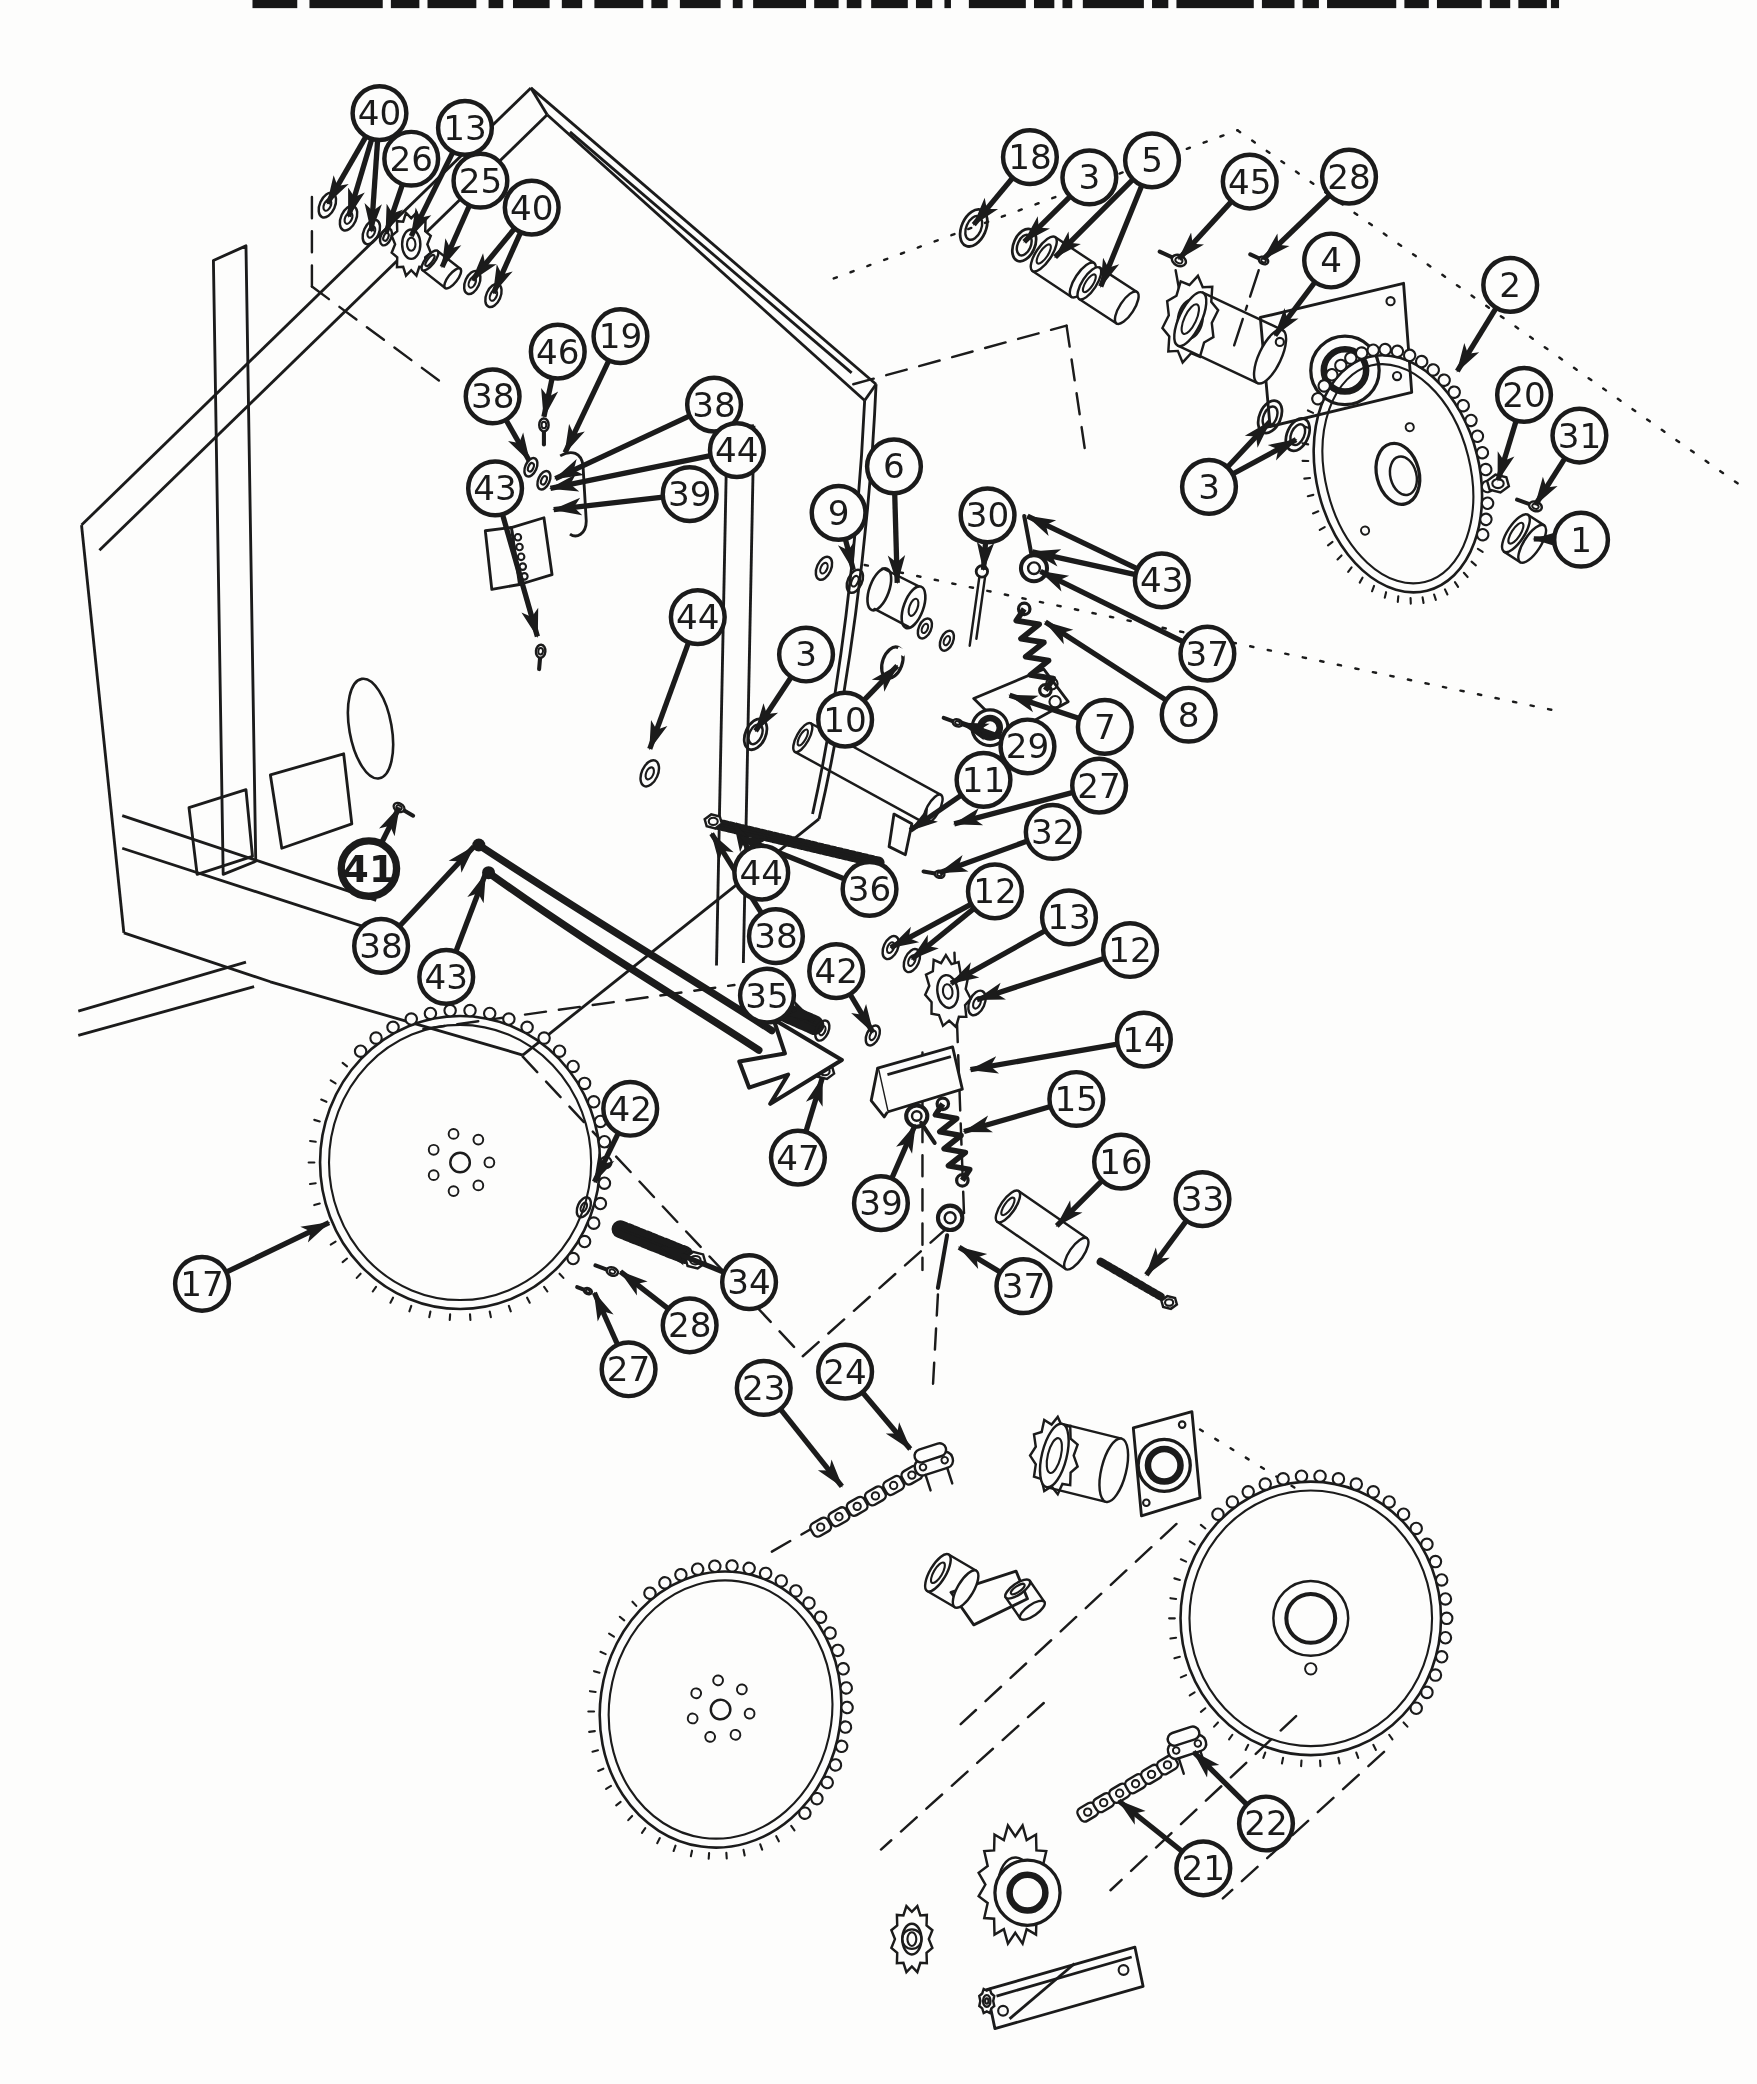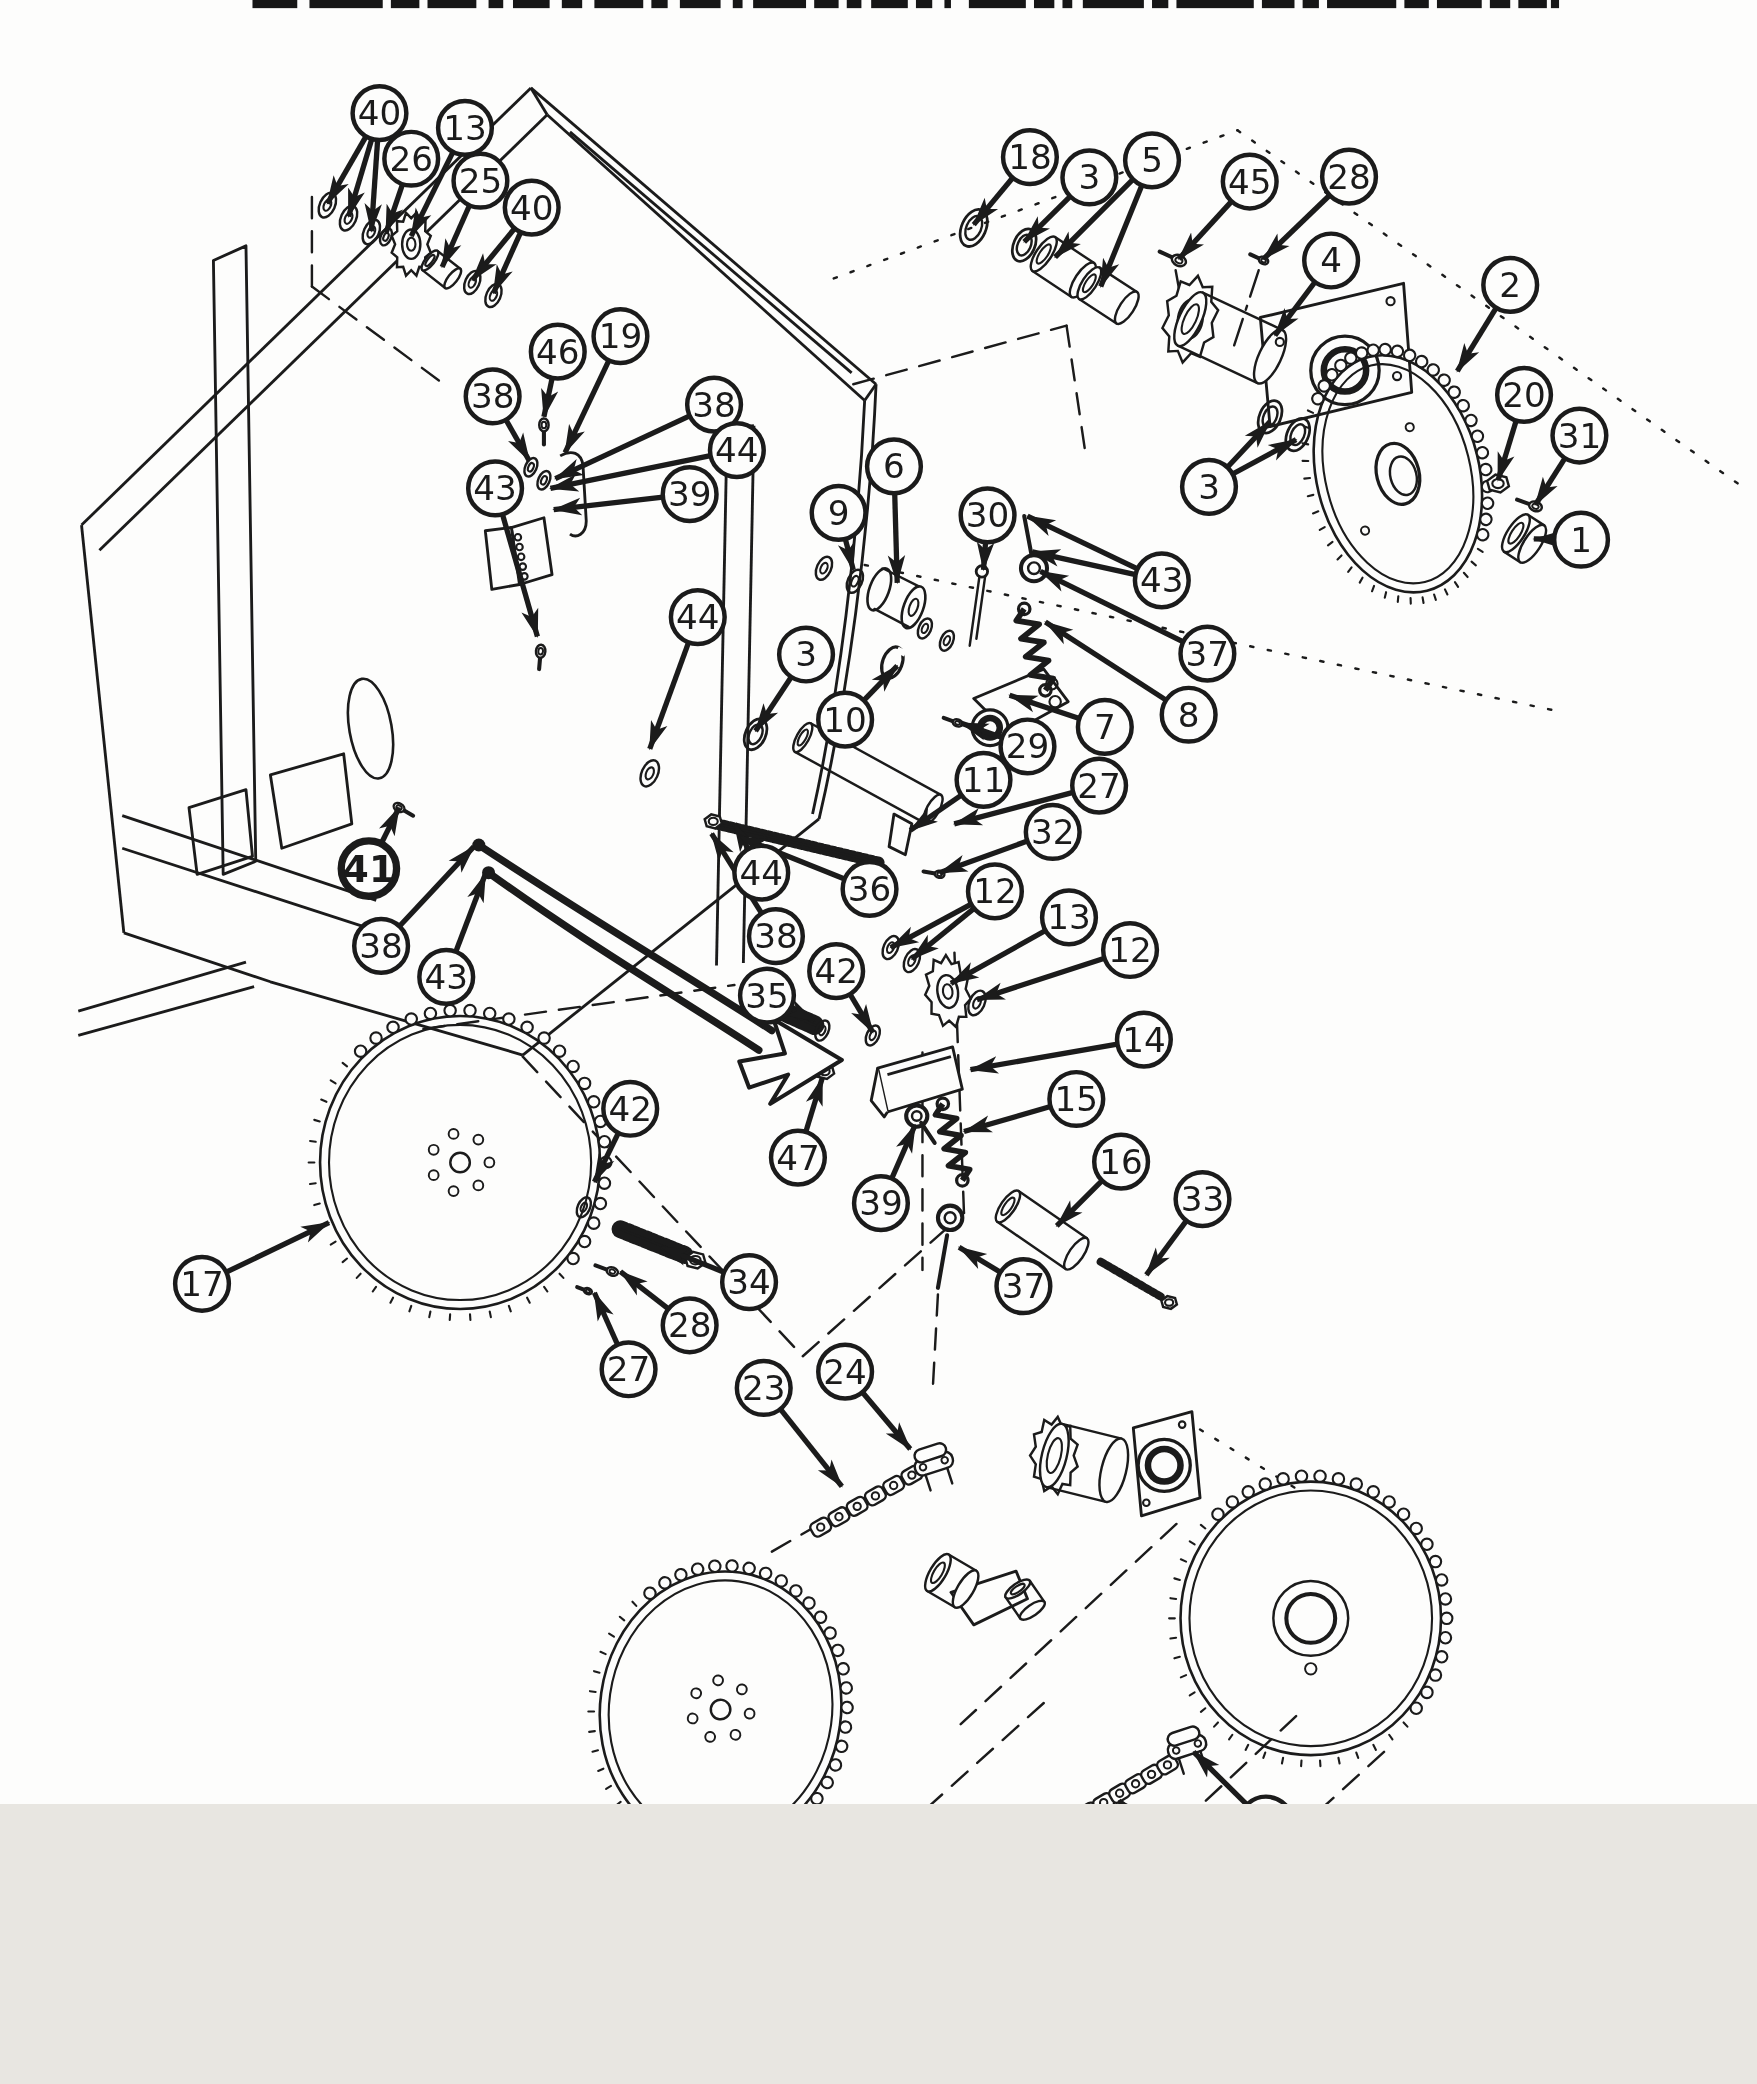--- a/index.html
+++ b/index.html
@@ -1,16 +1,16 @@
 <!DOCTYPE html>
 <html style="font-size:13px"><head>
 <meta charset="utf-8">
 <style>
   html,body{margin:0;padding:0;background:#e8e6e1;}
-  #stage{position:relative;width:1757px;height:1804px;background:#fdfdfc;overflow:hidden;}
+  #stage{position:relative;width:1757px;height:2084px;background:#fdfdfc;overflow:hidden;}
   svg{position:absolute;left:0;top:0;}
   text.balloon-num{font-family:"DejaVu Sans",sans-serif;fill:#1b1b1b;}
 </style>
 </head>
 <body>
 
 <div id="stage">
     <svg width="1757" height="2084" viewBox="0 0 2158 2560">
       <defs>
         <marker id="arw" viewBox="0 0 20 14" refX="19" refY="7" markerUnits="userSpaceOnUse" markerWidth="36" markerHeight="25" orient="auto">

